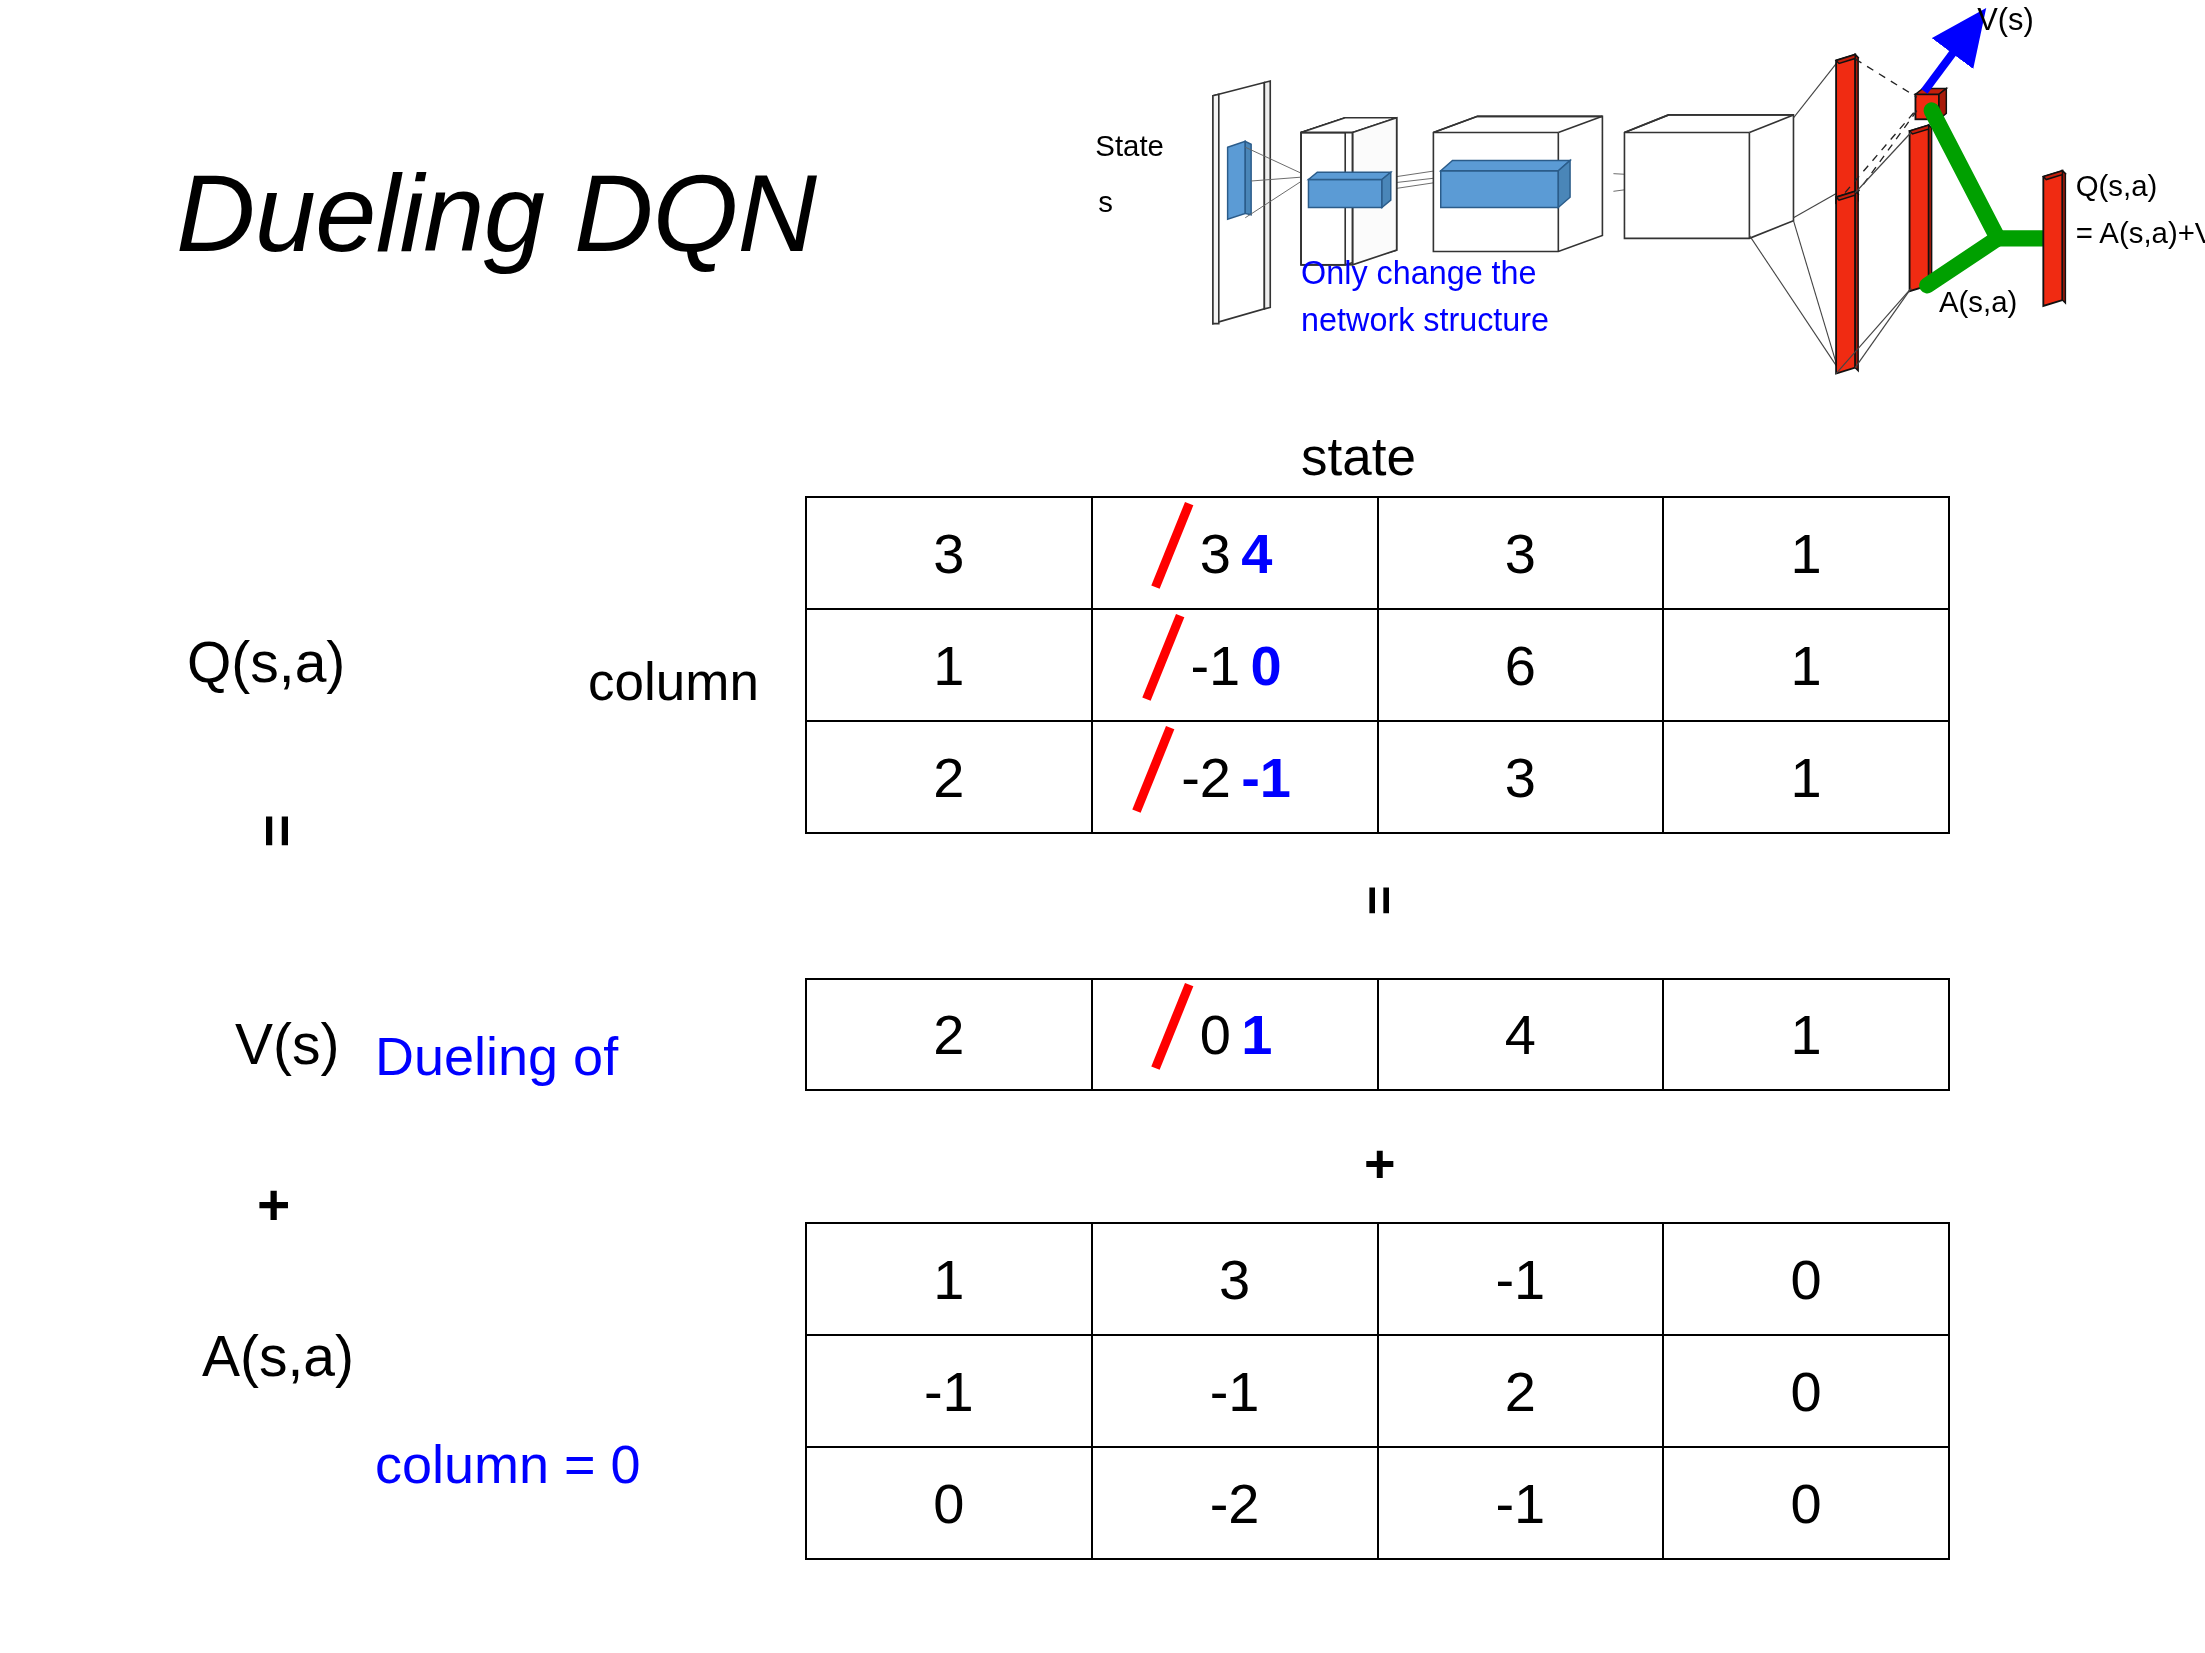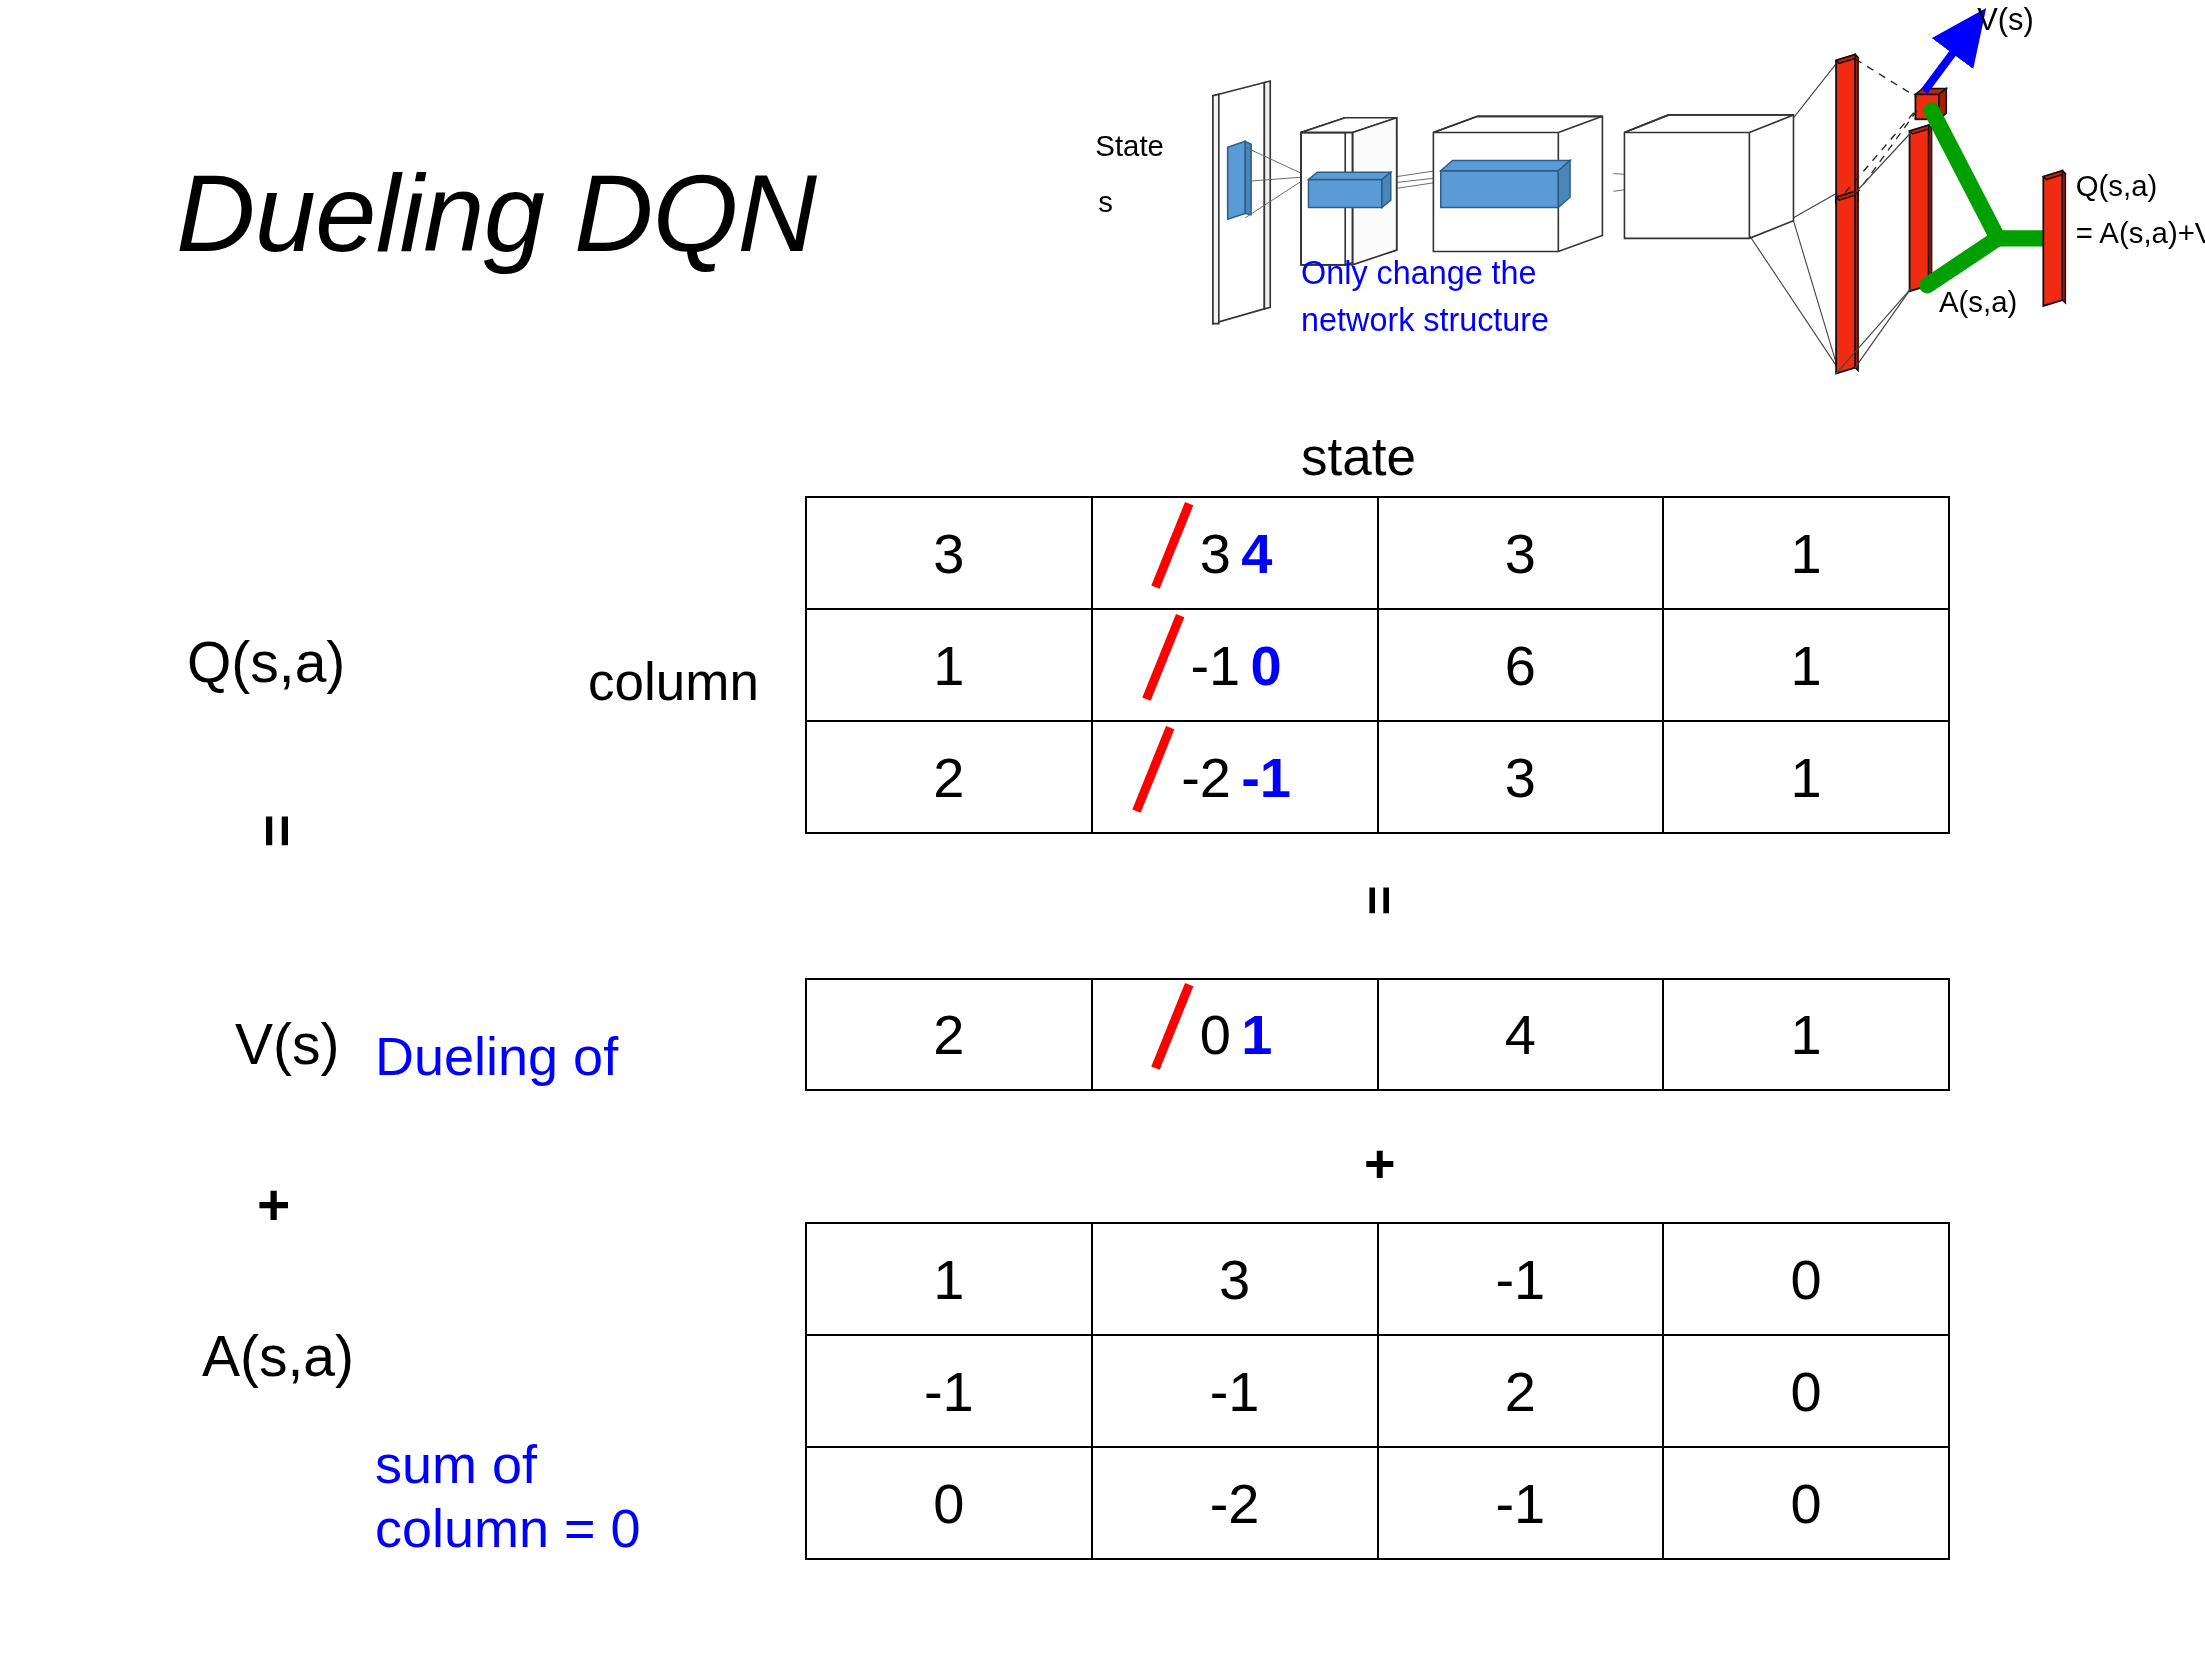--- a/index.html
+++ b/index.html
@@ -222,21 +222,20 @@
 
 <div class="abs lbl-black" id="label-q">Q(s,a)</div>
 <div class="abs lbl-black" id="eq-left-1">=</div>
 <div class="abs lbl-black" id="label-v">V(s)</div>
 <div class="abs lbl-blue" id="label-average">
   <div>Dueling of</div>
 </div>
 <div class="abs lbl-black" id="plus-left">+</div>
 <div class="abs lbl-black" id="label-a">A(s,a)</div>
 <div class="abs lbl-blue" id="label-sum">
-  <div>sum of</div>
   <div>column = 0</div>
 </div>
 <div class="abs lbl-black" id="label-action">column</div>
 <div class="abs lbl-black" id="label-state">state</div>
 
 <div class="abs lbl-black" id="eq-mid">=</div>
 <div class="abs lbl-black" id="plus-mid">+</div>
 
 <table class="grid" id="table-q">
     <tbody>

